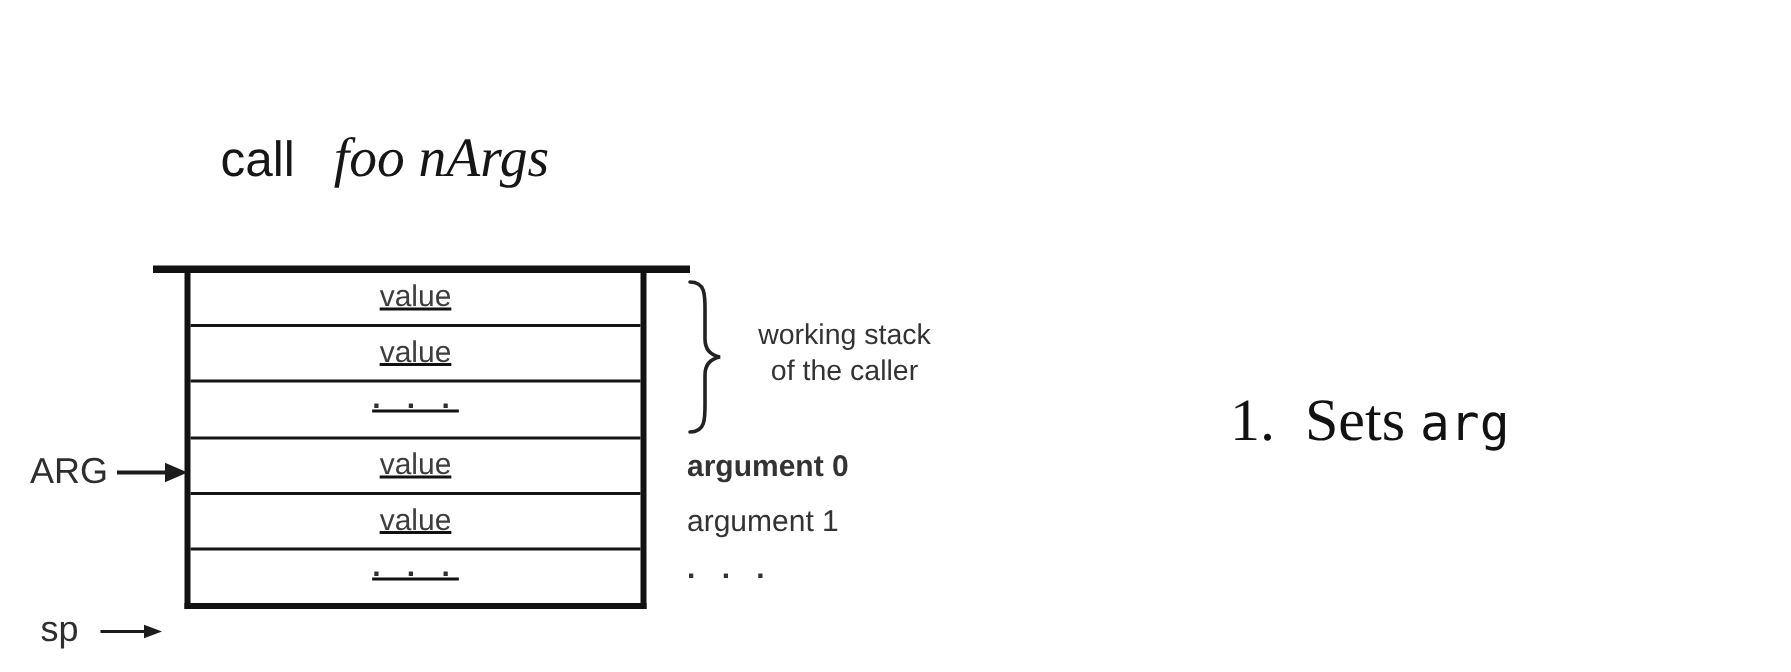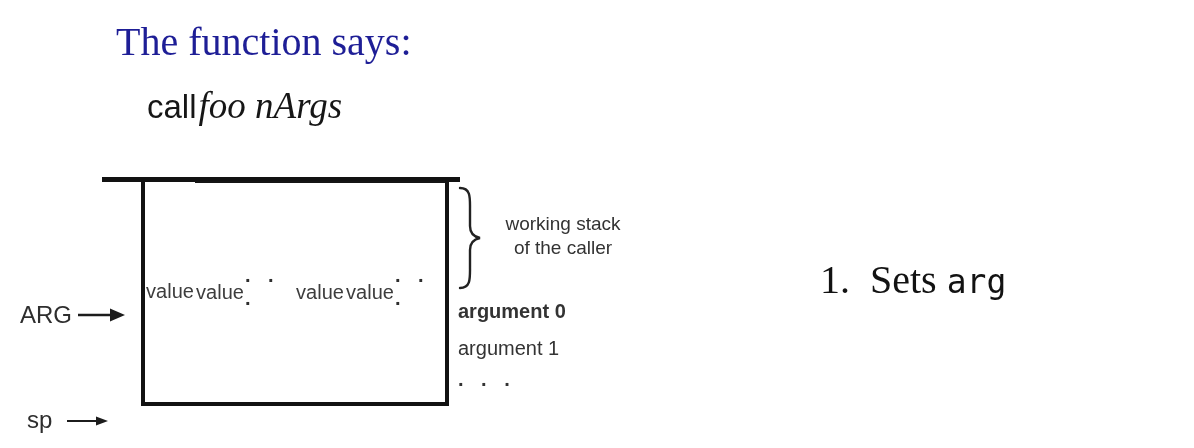--- a/index.html
+++ b/index.html
@@ -31,36 +31,38 @@
   .instruction .kw {
     font-family: Liberation Sans, sans-serif;
     font-size: 33px;
     color: #161616;
   }
   .instruction .ops {
     font-family: "Liberation Serif", serif;
     font-style: italic;
     font-size: 37px;
     color: #161616;
-    margin-left: 2px;
+    margin-left: 26px;
   }
 
   
   .top-line {
     left: 102px; top: 177px;
     width: 358px; height: 5px;
     background: #121212;
   }
   .stack-box {
-    left: 141px; top: 181px;
+    left: 123px; top: 181px;
     width: 300px; height: 221px;
     border-left: 4px solid #121212;
     border-right: 4px solid #121212;
     border-bottom: 4px solid #121212;
     display: flex;
+    flex-direction: column;
+    text-decoration: underline;
   }
   .stack-row {
     flex: 1;
     display: flex;
     align-items: center;
     justify-content: center;
     font-size: 20px;
     color: #3d3d3d;
   }
   .stack-row + .stack-row { border-top: 2px solid #151515; }
@@ -132,21 +134,20 @@
     font-family: "DejaVu Sans Mono", monospace;
     font-size: 33px;
     margin-left: 10px;
   }
 </style>
 </head>
 <body>
 
 <div class="slide">
 
-  <div class="abs title">The function says:</div>
 
   <div class="abs instruction">
     <span class="kw">call</span><span class="ops">foo nArgs</span>
   </div>
 
   <div class="abs top-line"></div>
 
   <div class="abs stack-box">
     <div class="stack-row">
         <span>value</span>

